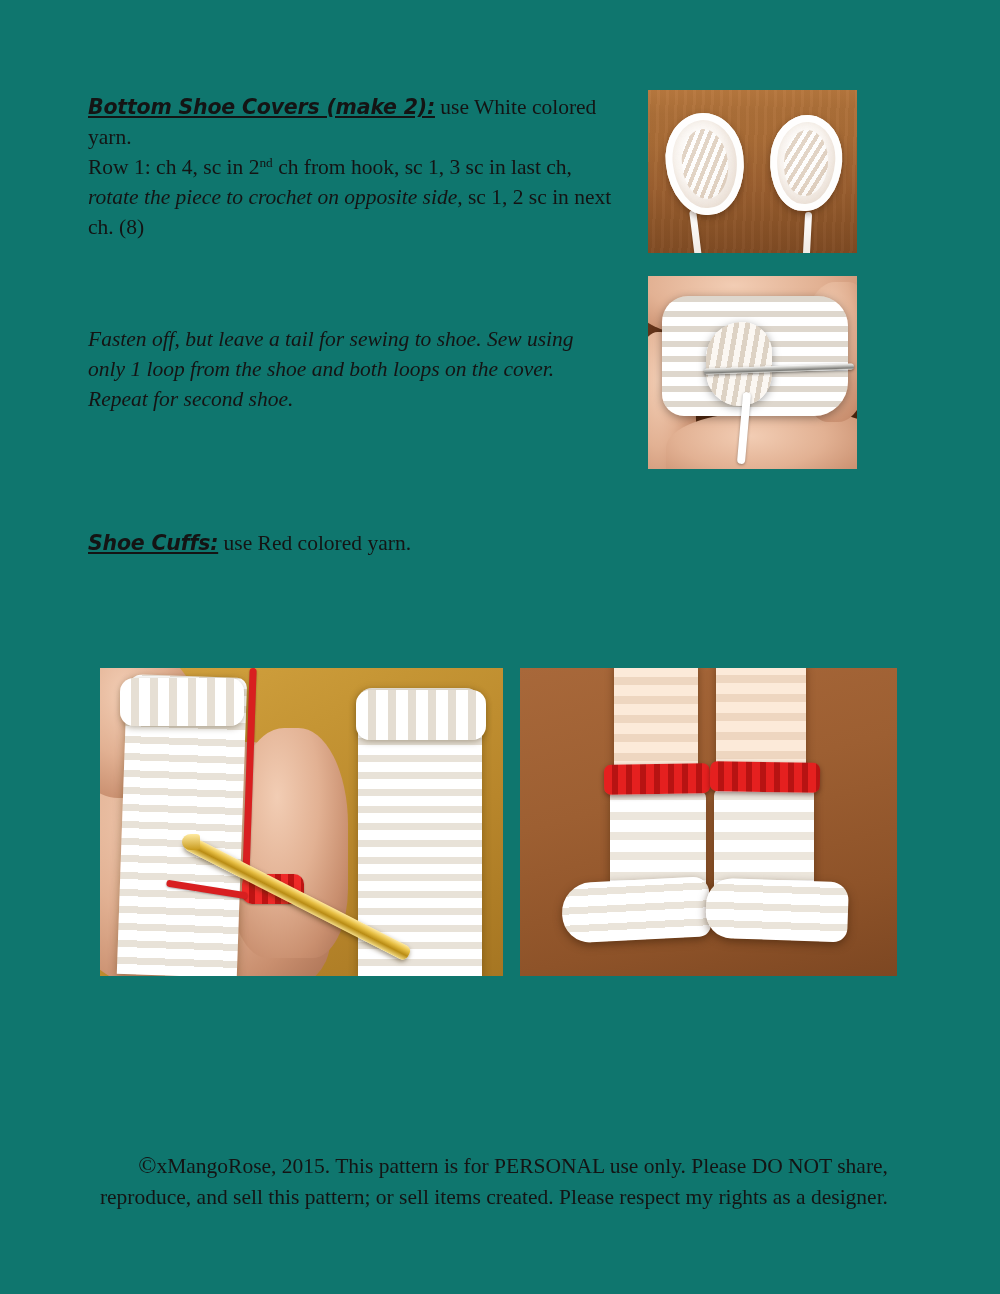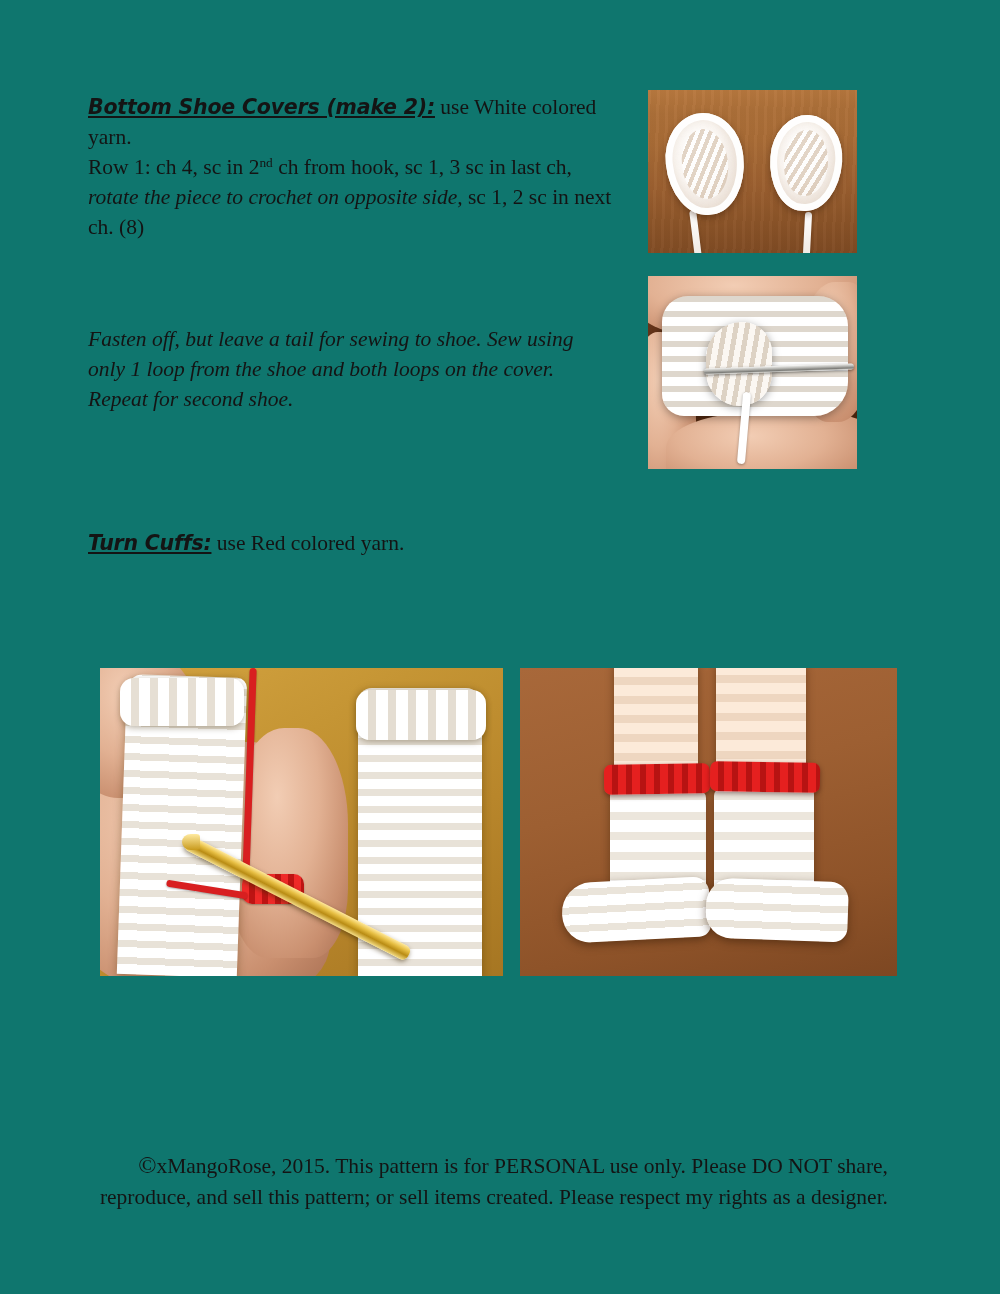--- a/index.html
+++ b/index.html
@@ -229,21 +229,21 @@
     </div>
 
   </div>
 
   <div class="textcol para-italic" style="left:88px; top:279px; width:510px;margin-top:45px;">
     <span>Fasten off, but leave a tail for sewing to shoe. Sew using only 1 loop from the shoe and both loops on the cover. Repeat for second shoe.</span>
   </div>
 
   <div class="textcol" style="left:88px; top:528px; width:800px;">
     <div>
-      <span class="sec-head">Turn Cuffs:</span><span> use Red colored yarn.</span>
+      <span class="sec-head">Shoe Cuffs:</span><span> use Red colored yarn.</span>
     </div>
 
 
 
   </div>
 
   <div class="photo" style="left:648px; top:90px; width:209px; height:163px;">
     <div class="sky p1-bg"></div>
 
     <div class="tail" style="left:44px; top:120px; height:48px; transform:rotate(-7deg);"></div>

